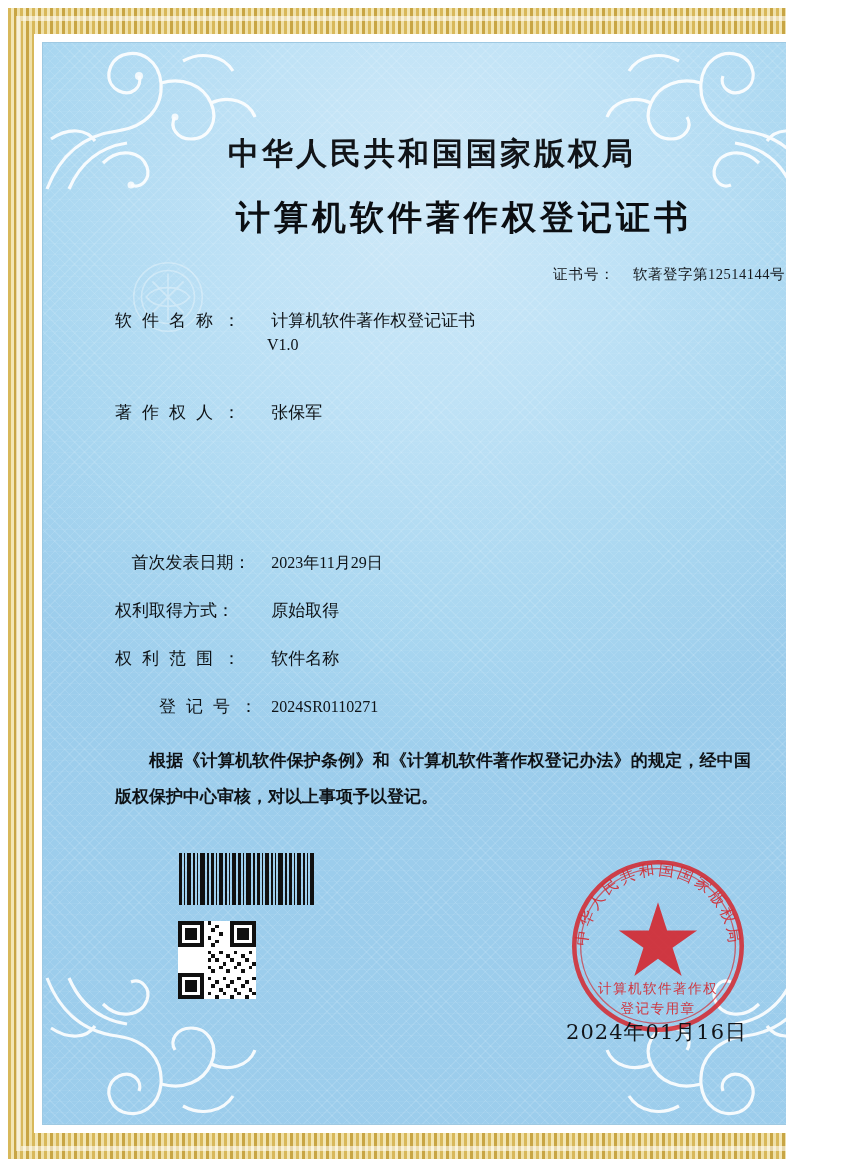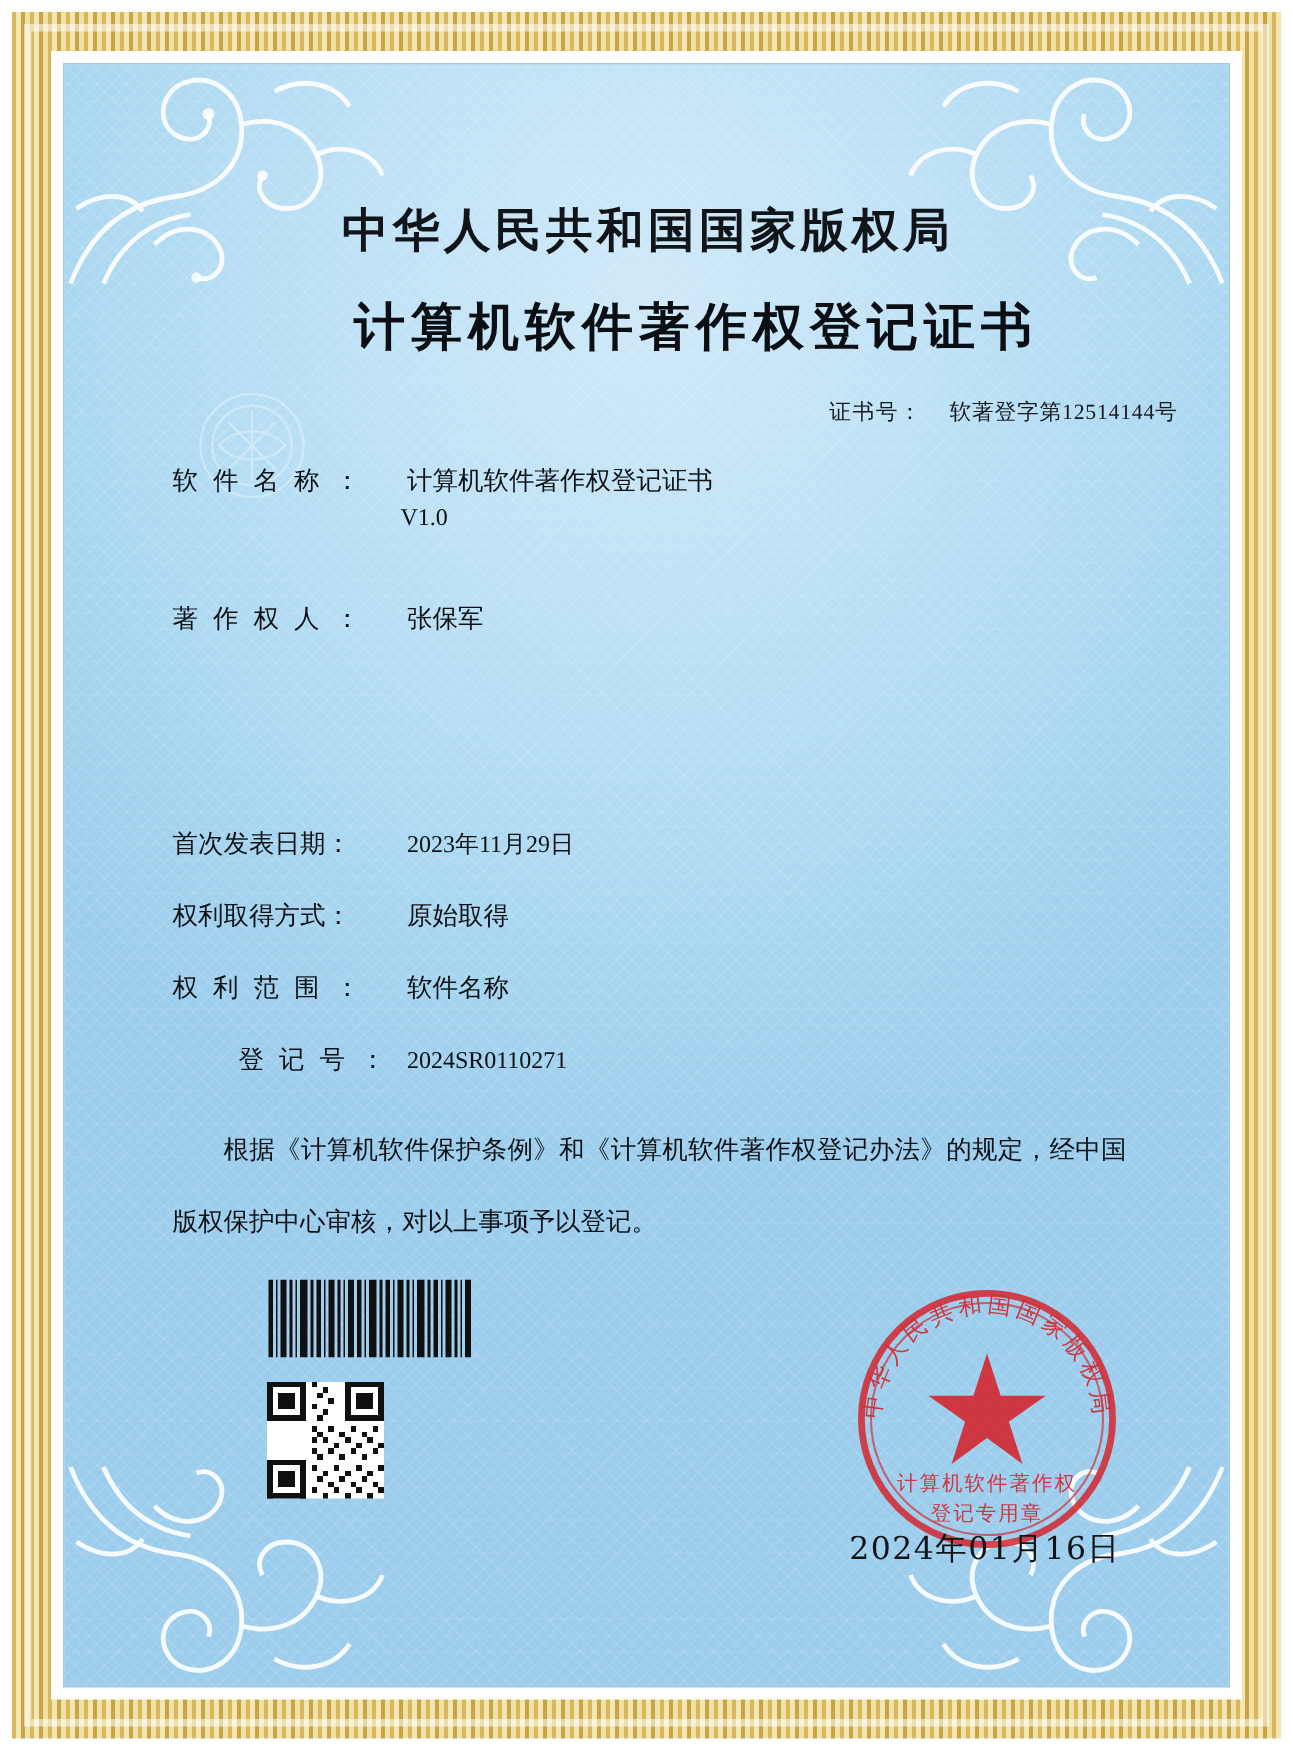--- a/index.html
+++ b/index.html
@@ -6,21 +6,21 @@
     margin: 0;
     padding: 0;
     background: #ffffff;
   }
   body {
     font-family: "Liberation Serif", "DejaVu Serif", serif;
   }
 
   .page {
     position: relative;
-    width: 862px;
+    width: 786px;
     height: 1167px;
     overflow: hidden;
     background: #ffffff;
   }
 
   
   .frame-outer {
     position: absolute;
     left: 8px;
     top: 8px;
@@ -168,33 +168,34 @@
   }
   .field .val.cjk {
     font-family: "DejaVu Serif", "Liberation Serif", serif;
     font-size: 17px;
   }
 
   .f-name   { top: 266px; }
   .f-ver    { top: 292px; left: 224px; }
   .f-owner  { top: 358px; }
   .f-dev    { top: 460px; }
-  .f-pub    { top: 508px; }
+  .f-pub    { top: 508px; text-align: center; }
   .f-acq    { top: 556px; }
   .f-scope  { top: 604px; }
   .f-reg    { top: 652px; text-align: right; }
 
   .para {
     position: absolute;
     left: 72px;
     width: 636px;
     font-size: 17px;
-    line-height: 48px;
+    line-height: 36px;
     color: #0e1216;
     text-align: justify;
+    font-weight: bold;
   }
   .para-1 { top: 700px; text-indent: 34px; }
 
   
   .barcode {
     position: absolute;
     left: 135px;
     top: 810px;
     width: 140px;
     height: 52px;

